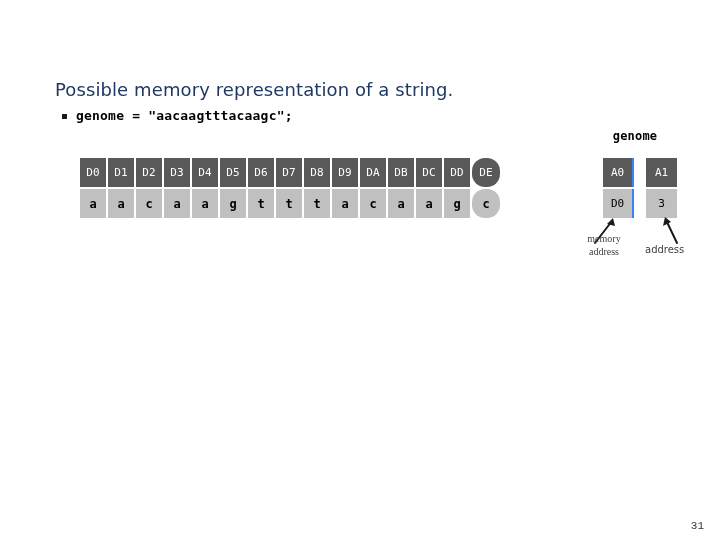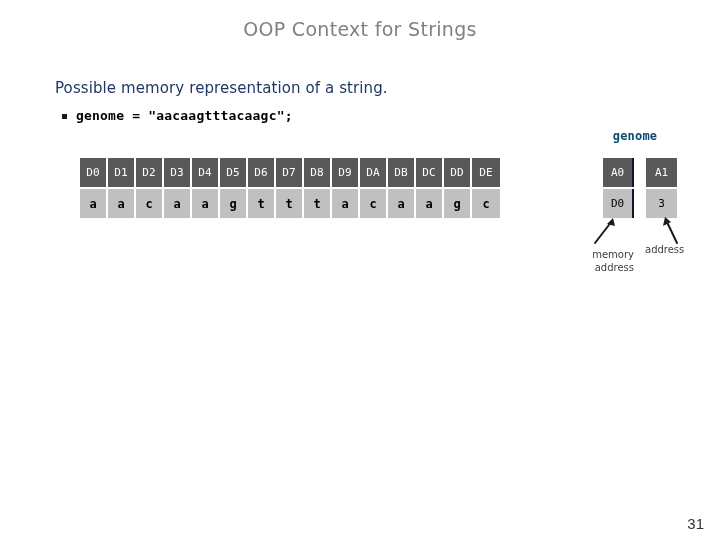--- a/index.html
+++ b/index.html
@@ -37,21 +37,21 @@
     color: #808080;
     white-space: nowrap;
   }
 
   
   .lead-heading {
     position: absolute;
     left: 55px;
     top: 79px;
     font-family: "DejaVu Sans", sans-serif;
-    font-size: 15px;
+    font-size: 18px;
     font-weight: 400;
     letter-spacing: 0.1px;
     color: #1f3864;
     white-space: nowrap;
   }
 
   
   .bullet-row {
     position: absolute;
     left: 62px;
@@ -94,20 +94,21 @@
     box-sizing: border-box;
     display: flex;
     align-items: center;
     justify-content: center;
     font-family: "DejaVu Sans Mono", monospace;
     font-size: 11px;
     border-right: 2px solid #ffffff;
   }
   .mem-cell:last-child {
     border-right: none;
+    border-radius: 13px;
   }
   .mem-row.addr-row .mem-cell {
     background: #595959;
     color: #ffffff;
     font-weight: normal;
     letter-spacing: 0.2px;
   }
   .mem-row.char-row {
     border-top: 2px solid #ffffff;
   }
@@ -121,21 +122,21 @@
   
   .obj-label {
     position: absolute;
     left: 603px;
     top: 129px;
     width: 64px;
     text-align: center;
     font-family: "DejaVu Sans Mono", monospace;
     font-size: 12px;
     font-weight: bold;
-    color: #0c4a6e;
+    color: #000000;
     letter-spacing: 0.2px;
   }
   .object-table {
     position: absolute;
     left: 603px;
     top: 158px;
     display: flex;
     flex-direction: column;
   }
   .obj-row {
@@ -143,21 +144,21 @@
   }
   .obj-cell {
     width: 31px;
     height: 29px;
     box-sizing: border-box;
     display: flex;
     align-items: center;
     justify-content: center;
     font-family: "DejaVu Sans Mono", monospace;
     font-size: 11px;
-    border-right: 2px solid #0f172a;
+    border-right: 2px solid #3b82f6;
   }
   .obj-cell:last-child { border-right: none; margin-left: 12px; }
   .obj-row.addr-row .obj-cell {
     background: #595959;
     color: #ffffff;
   }
   .obj-row.val-row {
     border-top: 2px solid #ffffff;
   }
   .obj-row.val-row .obj-cell {
@@ -176,47 +177,47 @@
   .annot-label {
     position: absolute;
     font-family: "DejaVu Sans", sans-serif;
     font-size: 10px;
     color: #404040;
     line-height: 13px;
     white-space: pre-line;
   }
   .annot-memory {
     left: 574px;
-    top: 248px;
+    top: 232px;
     width: 60px;
-    text-align: right;
+    text-align: center;
+    font-family: Liberation Serif, serif;
   }
   .annot-length {
     left: 645px;
     top: 243px;
     width: 60px;
     text-align: left;
   }
 
   
   .page-number {
     position: absolute;
     right: 16px;
     bottom: 8px;
-    font-family: Liberation Sans, sans-serif;
-    font-size: 15px;
+    font-family: Liberation Mono, monospace;
+    font-size: 11px;
     color: #333333;
   }
 </style>
 </head>
 <body>
 
 <div id="slide">
 
-  <div class="slide-title">OOP Context for Strings</div>
 
   <div class="lead-heading">Possible memory representation of a string.</div>
 
   <div class="bullet-row">
     <span class="bullet-square"></span>
     <span class="code-line">genome = "aacaagtttacaagc";</span>
   </div>
 
   <div class="memory-table">
     <div class="mem-row addr-row">

